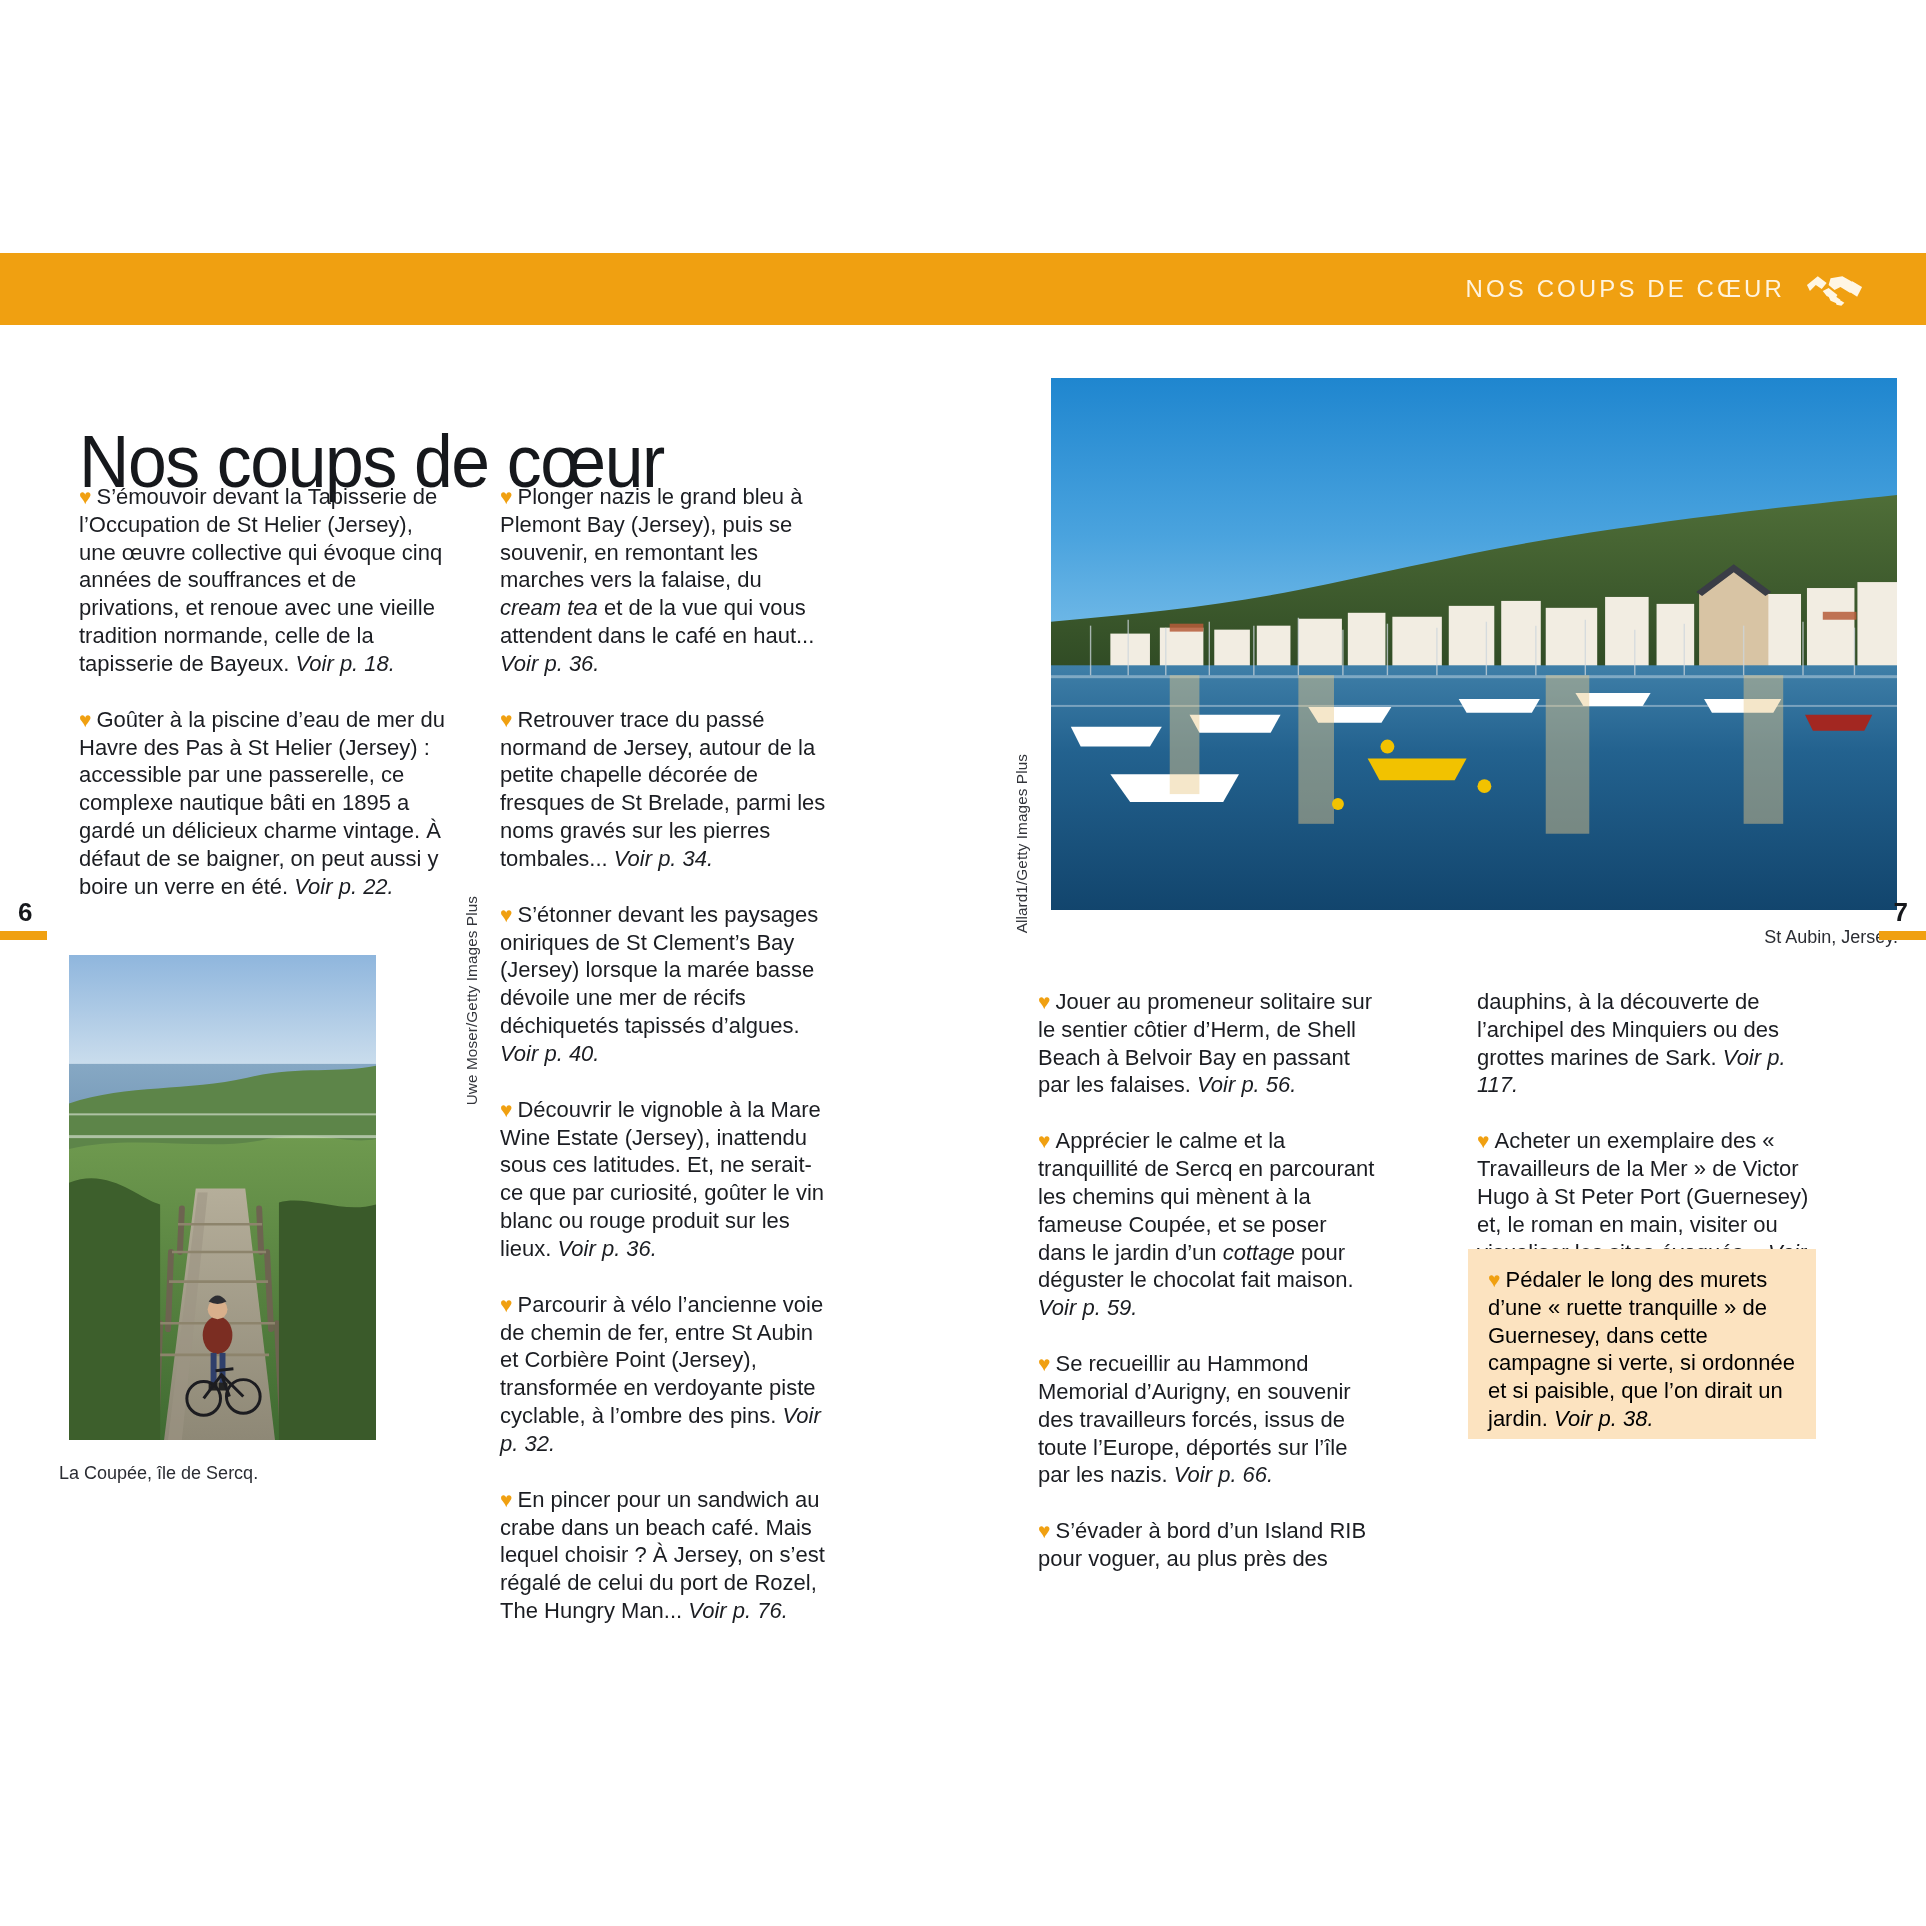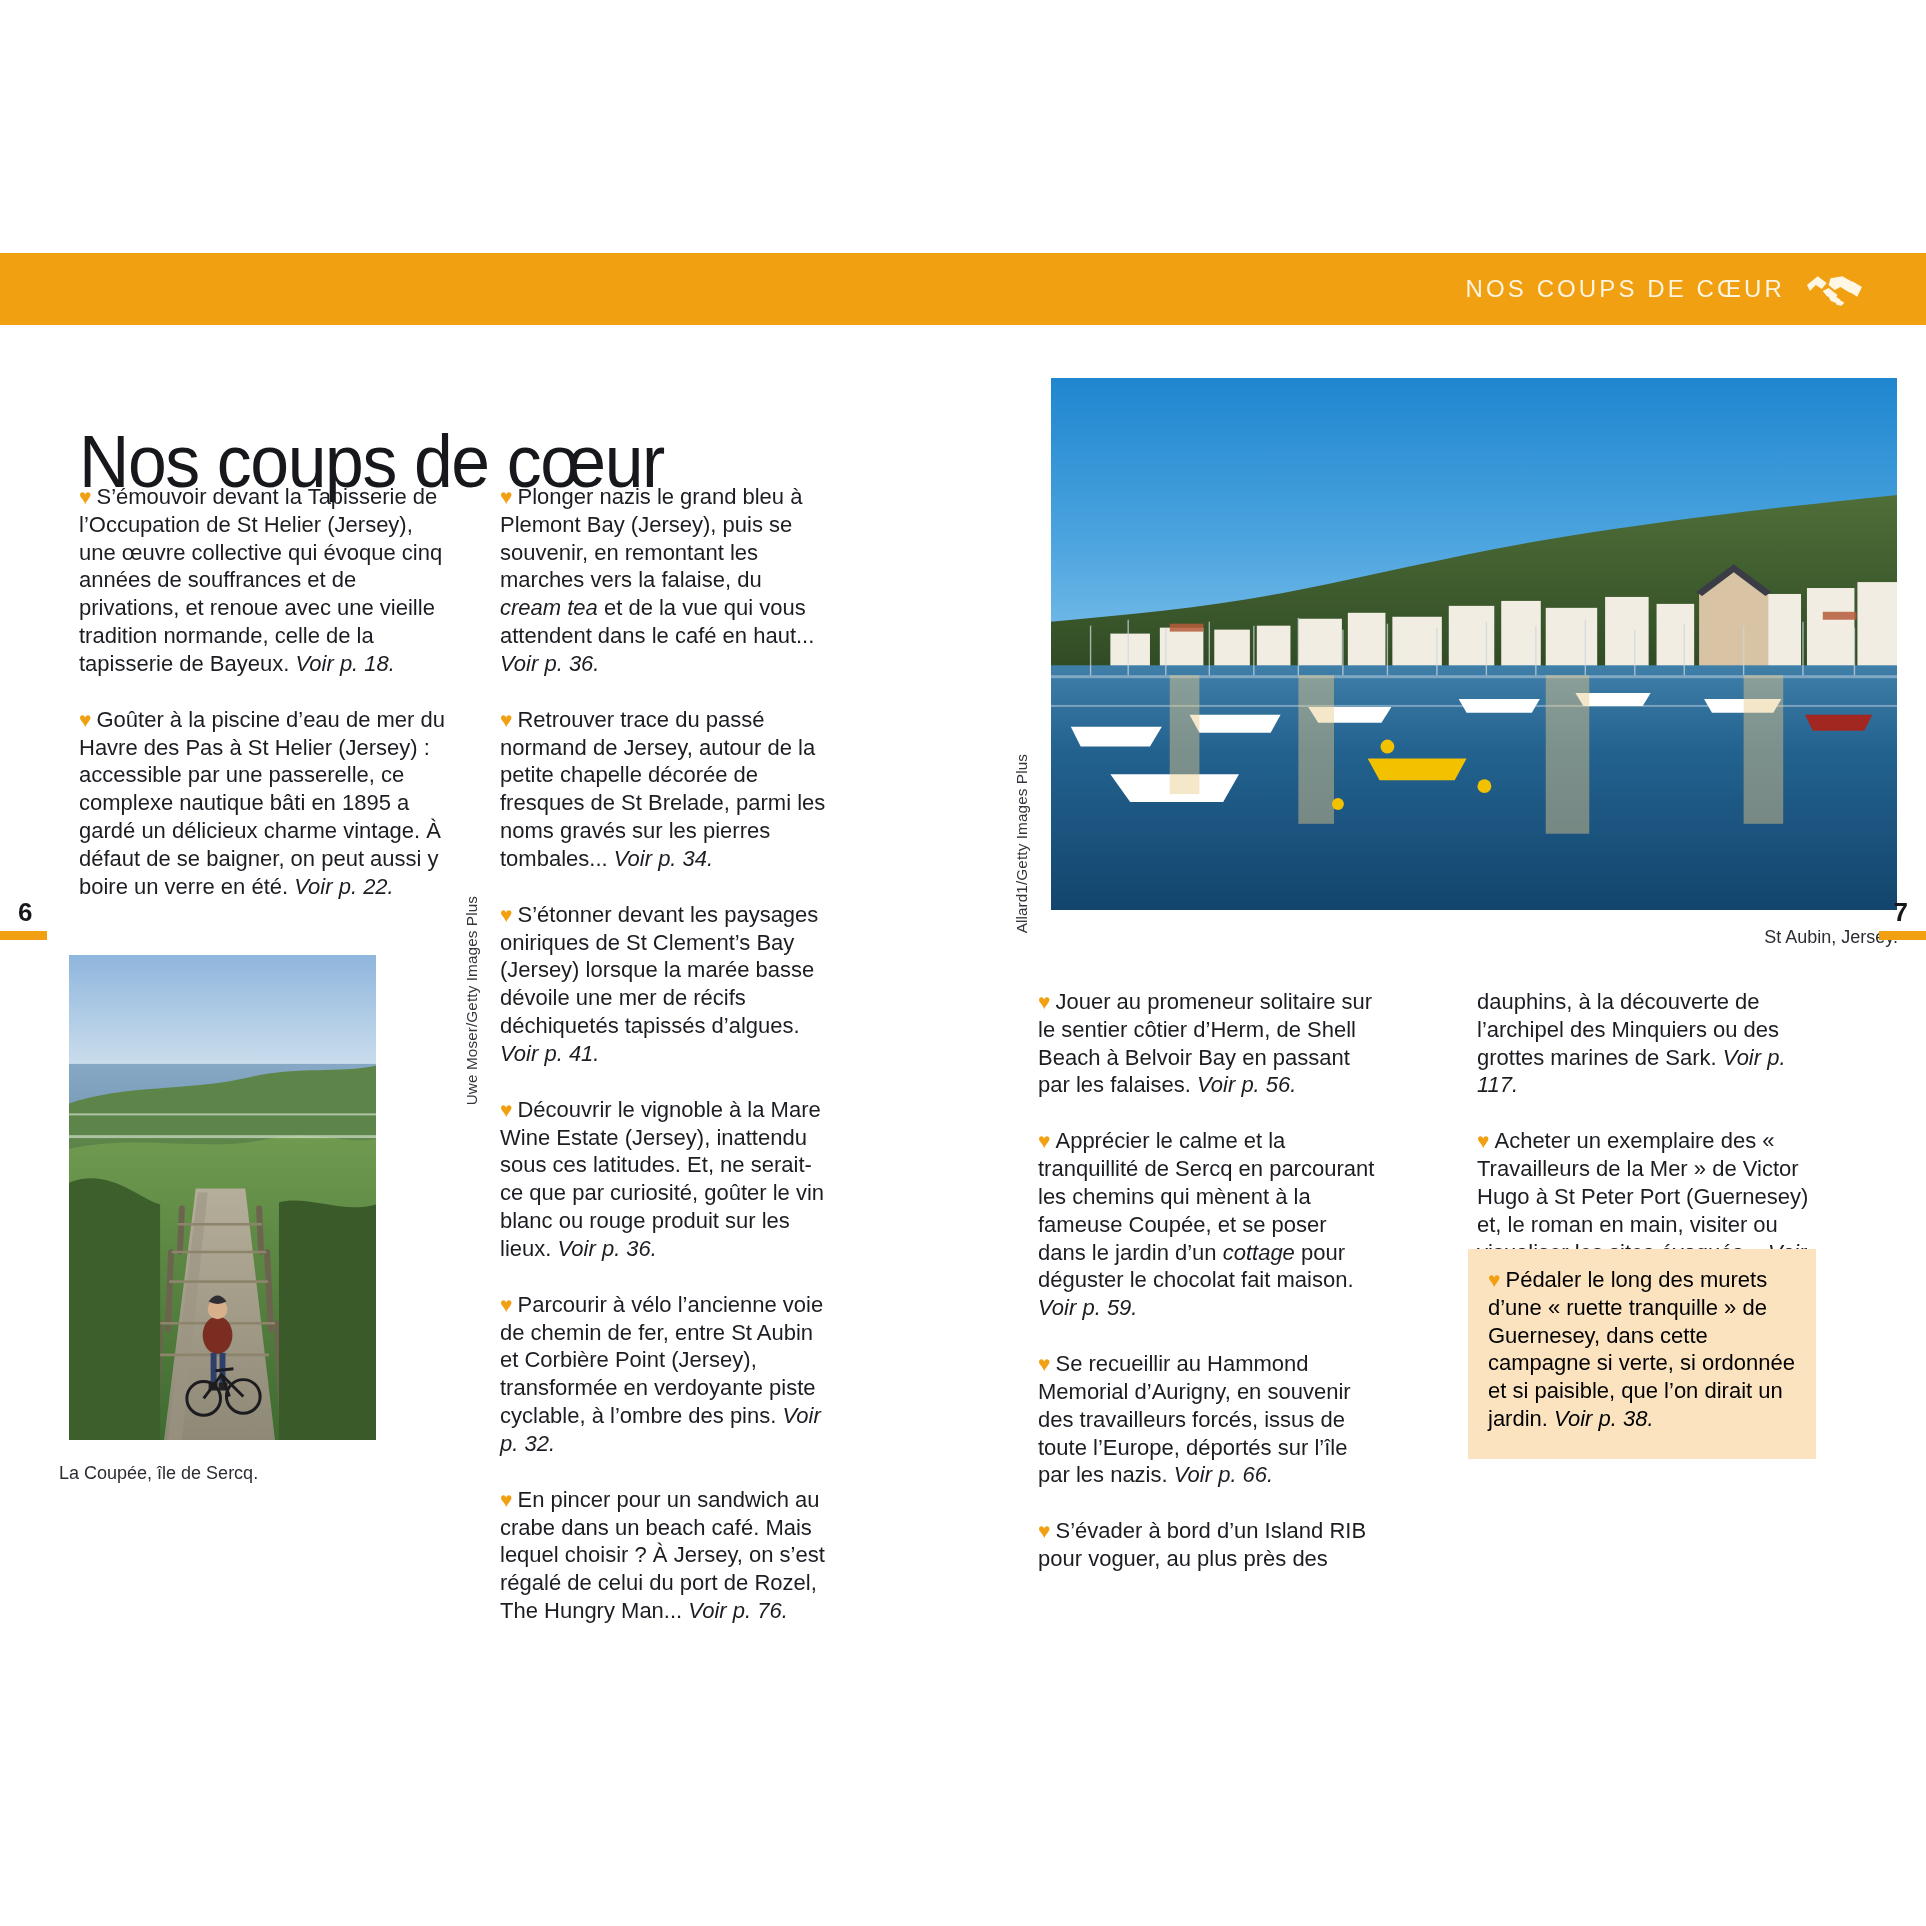--- a/index.html
+++ b/index.html
@@ -52,21 +52,21 @@
   .entry i{font-style:italic;}
   .heart{
     color:#F0A011;font-size:21px;margin-right:5px;
     display:inline-block;line-height:1;
   }
 
   
   .callout{
     position:absolute;left:1468px;top:1249px;width:348px;
     background:#FCE3C0;
-    padding:17px 20px 26px 20px;
+    padding:17px 20px 6px 20px;
     box-sizing:border-box;
   }
   .callout .entry{margin:0;font-size:22px;line-height:1.265;}
 
   
   .photo{position:absolute;overflow:hidden;}
   .photo-harbour{
     left:1051px;top:378px;width:846px;height:532px;
     background:linear-gradient(#2d8ed6 0%, #4fa5e0 28%, #5fb0e6 41%, #3d86b8 52%, #1f5f92 72%, #174b77 100%);
   }
@@ -147,21 +147,21 @@
 
     <p class="entry">
       <span class="heart">♥</span><b>Plonger nazis le grand bleu à Plemont Bay</b><span> (Jersey), puis se souvenir, en remontant les marches vers la falaise, du </span><i>cream tea</i><span> et de la vue qui vous attendent dans le café en haut... </span><i>Voir p. 36.</i>
     </p>
 
     <p class="entry">
       <span class="heart">♥</span><b>Retrouver trace du passé normand de Jersey</b><span>, autour de la petite chapelle décorée de fresques de St Brelade, parmi les noms gravés sur les pierres tombales... </span><i>Voir p. 34.</i>
     </p>
 
     <p class="entry">
-      <span class="heart">♥</span><b>S’étonner devant les paysages oniriques de St Clement’s Bay</b><span> (Jersey) lorsque la marée basse dévoile une mer de récifs déchiquetés tapissés d’algues. </span><i>Voir p. 41.</i>
+      <span class="heart">♥</span><b>S’étonner devant les paysages oniriques de St Clement’s Bay</b><span> (Jersey) lorsque la marée basse dévoile une mer de récifs déchiquetés tapissés d’algues. </span><i>Voir p. 40.</i>
     </p>
 
     <p class="entry">
       <span class="heart">♥</span><b>Découvrir le vignoble à la Mare Wine Estate</b><span> (Jersey), inattendu sous ces latitudes. Et, ne serait-ce que par curiosité, goûter le vin blanc ou rouge produit sur les lieux. </span><i>Voir p. 36.</i>
     </p>
 
     <p class="entry">
       <span class="heart">♥</span><b>Parcourir à vélo l’ancienne voie de chemin de fer</b><span>, entre St Aubin et Corbière Point (Jersey), transformée en verdoyante piste cyclable, à l’ombre des pins. </span><i>Voir p. 32.</i>
     </p>
 

